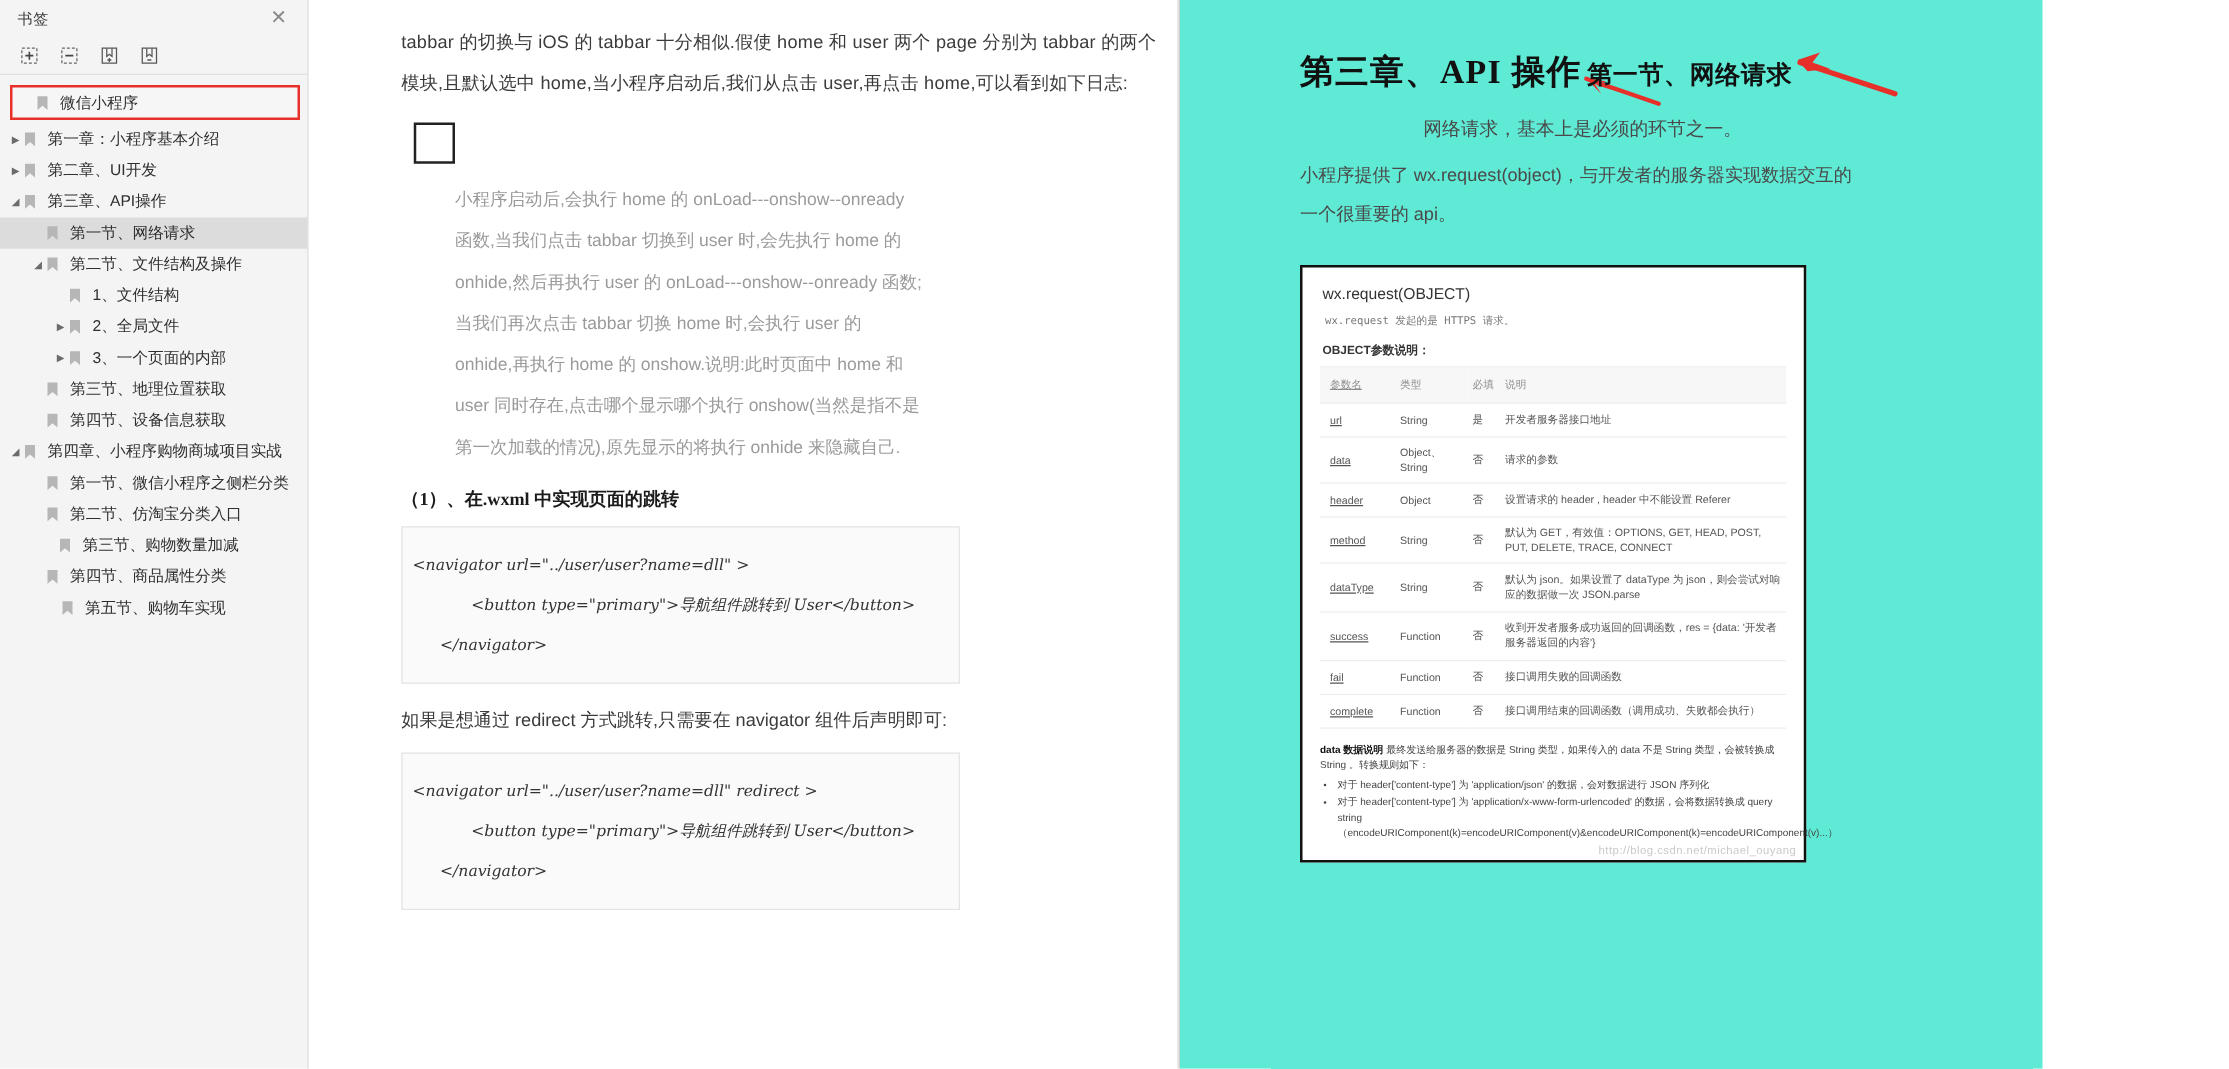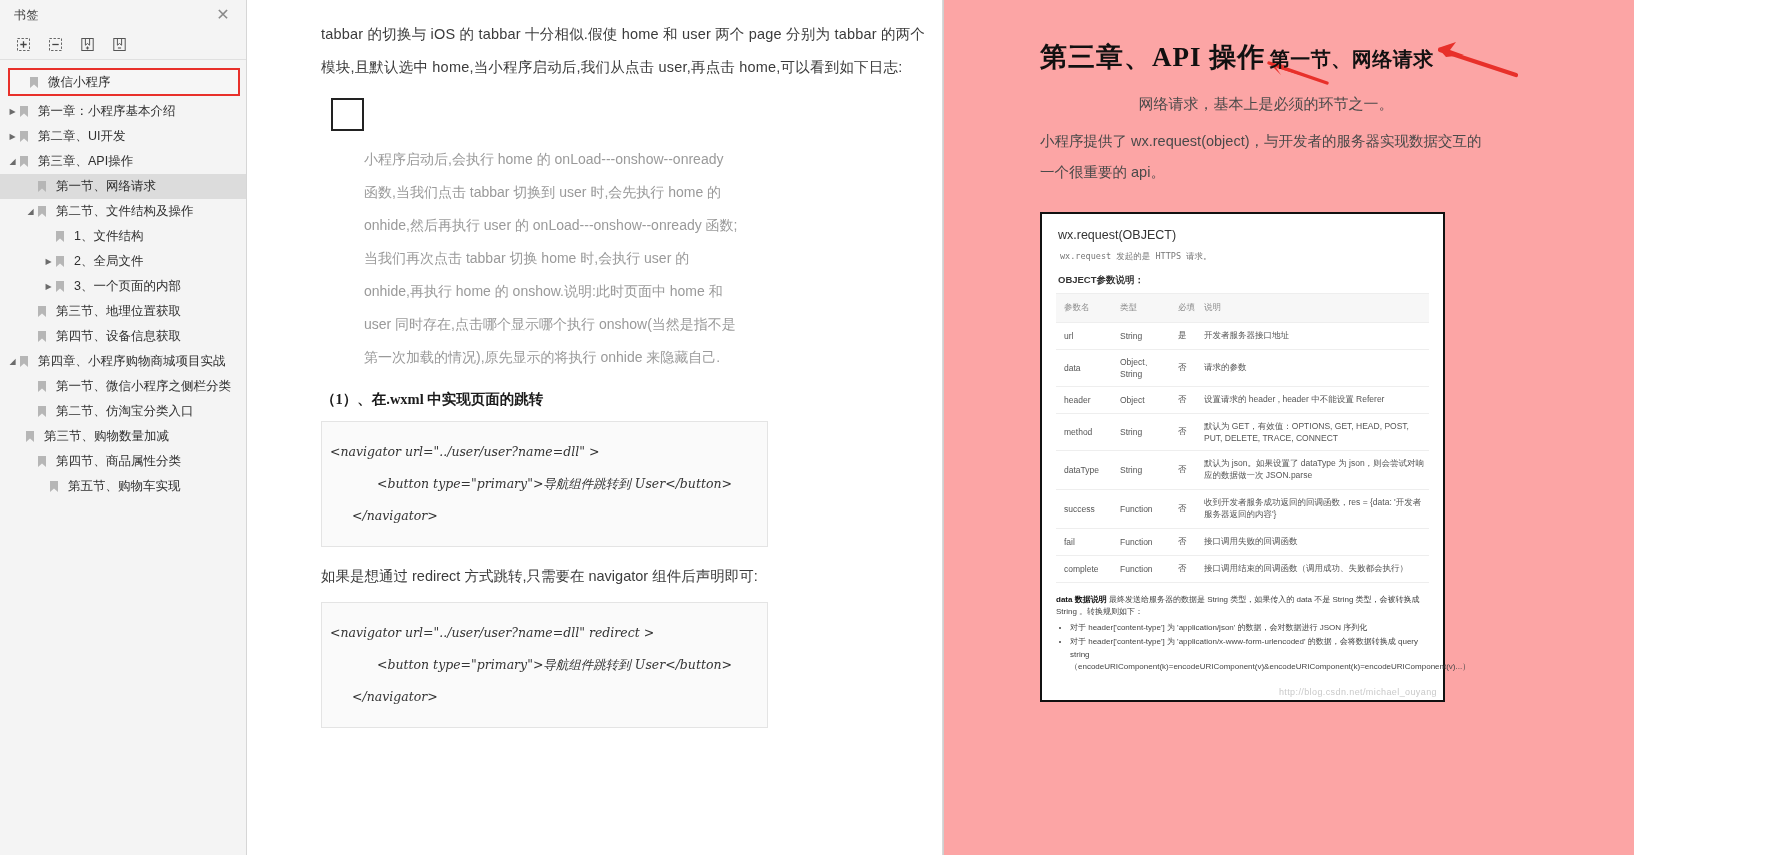--- a/index.html
+++ b/index.html
@@ -64,21 +64,21 @@
     flex: 1 1 auto; height: 855px; background: #ffffff;
     position: relative; display: flex;
   }
   .gutter-left { width: 66px; height: 100%; background: #ffffff; }
   .page {
     background: #ffffff; height: 855px; position: relative;
     overflow: hidden;
   }
   .page-left { width: 630px; border-right: 1px solid #d8d8d8; }
   .page-sep { width: 1px; background: #cfcfcf; height: 855px; }
-  .page-right-body { width: 690px; height: 855px; position: relative; background:#fca5a5; }
+  .page-right-body { width: 690px; height: 855px; position: relative; background:#5eead4; }
 
   
   .doc-p {
     font-size: 14.5px; color: #3b3b3b; line-height: 33px;
     margin: 0; letter-spacing: .2px;
   }
   .lp-inner { padding: 18px 8px 0 8px; }
   .quote-box {
     width: 33px; height: 33px; border: 2px solid #222; margin: 14px 0 12px 10px;
   }
@@ -120,40 +120,40 @@
     max-width: 452px;
   }
   .rp-p.serif { font-family: "Liberation Serif", serif; font-size: 15px; text-align: center; }
 
   
   .arrow { position: absolute; pointer-events: none; }
 
   
   .api-card {
     border: 2px solid #111; background: #fff; width: 405px;
-    margin: 24px 0 0 0; padding: 10px 14px 24px 14px; position: relative;
+    margin: 24px 0 0 0; padding: 10px 14px 12px 14px; position: relative;
   }
   .api-title { font-size: 12.5px; color: #333; margin: 4px 0 9px 2px; }
   .api-note {
     font-family: "DejaVu Sans Mono", monospace; font-size: 8.5px;
     color: #777; margin: 0 0 11px 4px;
   }
   .api-sub { font-size: 9.5px; font-weight: bold; color: #333; margin: 0 0 6px 2px; }
   table.api { border-collapse: collapse; width: 100%; }
   table.api th, table.api td {
     text-align: left; vertical-align: middle;
     font-size: 8.5px; color: #555; padding: 7px 4px;
     border-bottom: 1px solid #eee;
   }
   table.api thead th {
     background: #f7f7f7; color: #8d8d8d; font-weight: normal;
     border-top: 1px solid #eee; border-bottom: 1px solid #eee;
     padding: 8px 4px;
   }
-  .col-name { width: 60px; padding-left: 8px !important; }
+  .col-name { width: 60px; padding-left: 8px !important; text-decoration: underline; }
   .col-type { width: 58px; }
   .col-req  { width: 26px; }
   .api-foot { margin-top: 11px; }
   .api-foot p { font-size: 8px; color: #444; margin: 0 0 4px 0; line-height: 1.5; }
   .api-foot b { color: #111; }
   .api-ul { margin: 4px 0 0 0; padding-left: 14px; }
   .api-ul li { font-size: 8px; color: #444; line-height: 1.55; margin-bottom: 2px; }
   .watermark {
     position: absolute; right: 6px; bottom: 3px;
     font-size: 9px; color: #c9c9c9; letter-spacing: .4px;
@@ -319,21 +319,21 @@
         </div>
         <div class="tree-row" style="padding-left: 24px;">
           <span class="twisty">&nbsp;</span>
           <span class="bm-ico">
             <svg width="10" height="13" viewBox="0 0 10 13">
               <path d="M1 1h8v11L5 8.6 1 12z" fill="#b6b6b6"></path>
             </svg>
           </span>
           <span class="tree-label">第二节、仿淘宝分类入口</span>
         </div>
-        <div class="tree-row" style="padding-left: 12px;">
+        <div class="tree-row" style="padding-left: 34px;">
           <span class="twisty">&nbsp;</span>
           <span class="bm-ico">
             <svg width="10" height="13" viewBox="0 0 10 13">
               <path d="M1 1h8v11L5 8.6 1 12z" fill="#b6b6b6"></path>
             </svg>
           </span>
           <span class="tree-label">第三节、购物数量加减</span>
         </div>
         <div class="tree-row" style="padding-left: 24px;">
           <span class="twisty">&nbsp;</span>

